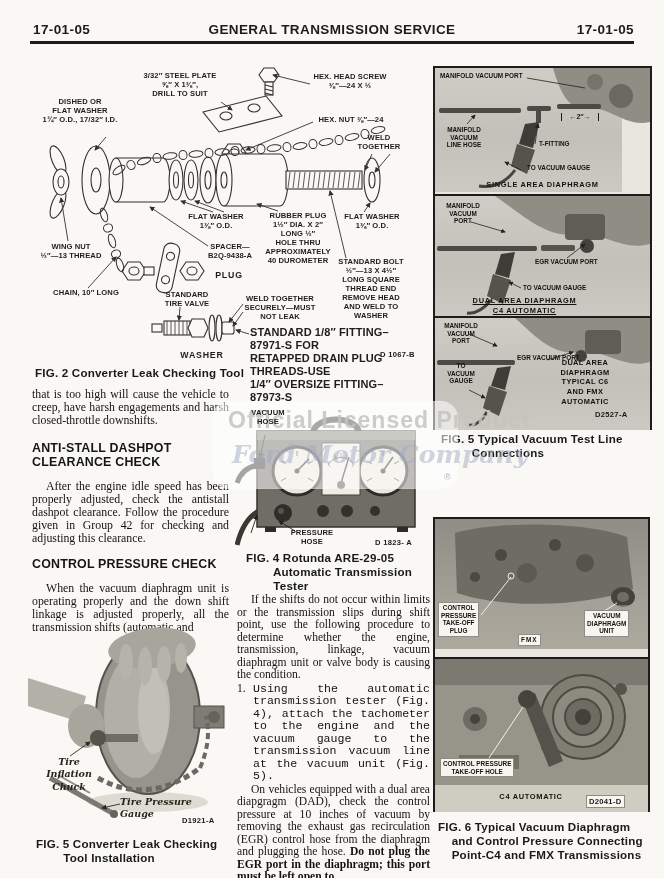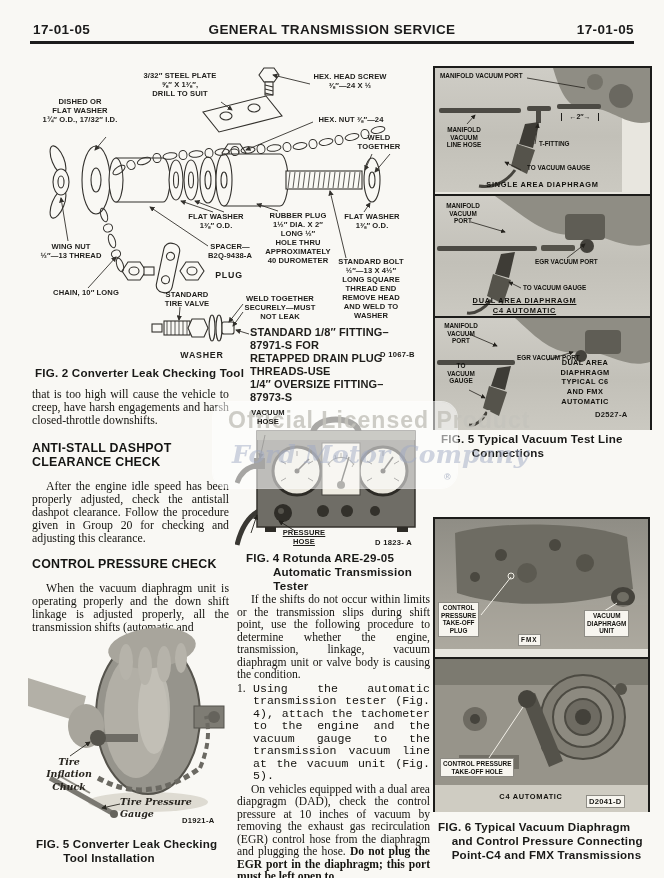--- a/index.html
+++ b/index.html
@@ -233,21 +233,21 @@
 1/4″ OVERSIZE FITTING–87973-S</div>
     <div class="abs lbl big" style="left:152px;top:290px;width:44px;">WASHER</div>
     <div class="abs code" style="left:352px;top:290px;">D 1067-B</div>
   </div>
   <div class="abs cap" style="left:35px;top:366px;">FIG. 2 Converter Leak Checking Tool</div>
 
   <div class="abs bodytxt" style="left:32px;top:388px;width:197px;">
     <p class="noind">that is too high will cause the vehicle to creep, have harsh engagements and harsh closed-throttle downshifts.</p>
     <div class="shead" style="margin-top:14px;">ANTI-STALL DASHPOT
 CLEARANCE CHECK</div>
-    <p style="margin-top:10px;">After the engine idle speed has been properly adjusted, check the antistall dashpot clearance. Follow the procedure given in Group 20 for checking and adjusting this clearance.</p>
+    <p style="margin-top:10px;">After the engine idle speed has been properly adjusted, check the antistall dashpot clearance. Follow the procedure given in Group 42 for checking and adjusting this clearance.</p>
     <div class="shead" style="margin-top:13px;">CONTROL PRESSURE CHECK</div>
     <p style="margin-top:10px;">When the vacuum diaphragm unit is operating properly and the down shift linkage is adjusted properly, all the transmission shifts (automatic and</p>
   </div>
 
   <div class="abs" style="left:28px;top:620px;width:198px;height:215px;">
     <svg width="198" height="215" viewBox="0 0 198 215">
       <ellipse cx="120" cy="182" rx="60" ry="10" fill="#dedbd2"></ellipse>
       <polygon points="0,58 58,76 52,102 0,86" fill="#b3b0a7"></polygon>
       <ellipse cx="120" cy="96" rx="52" ry="78" fill="#96948c" stroke="#55534c" stroke-width="2"></ellipse>
       <ellipse cx="108" cy="96" rx="32" ry="62" fill="#b2afa6"></ellipse>
@@ -337,21 +337,21 @@
         <path d="M16,130 L22,112" marker-end="url(#ah4)"></path>
       </g>
       <defs>
         <marker id="ah4" markerWidth="6" markerHeight="6" refX="5" refY="3" orient="auto">
           <path d="M0,0L6,3L0,6Z" fill="#23211c"></path>
         </marker>
       </defs>
     </svg>
     <div class="abs lbl" style="left:12px;top:6px;width:42px;z-index:6;">VACUUM
 HOSE</div>
-    <div class="abs lbl" style="left:44px;top:126px;width:50px;z-index:6;text-decoration:underline;">PRESSURE
+    <div class="abs lbl" style="left:52px;top:126px;width:50px;z-index:6;">PRESSURE
 HOSE</div>
     <div class="abs code" style="left:140px;top:135px;z-index:6;">D 1823- A</div>
   </div>
   <div class="abs cap" style="left:246px;top:551px;">FIG. 4 Rotunda ARE-29-05
         Automatic Transmission
         Tester</div>
 
   <div class="abs wmcard" style="left:213px;top:402px;width:244px;height:86px;z-index:5;"></div>
   <div class="abs wm1" style="left:228px;top:407px;z-index:5;">Official Licensed Product</div>
   <div class="abs wm2" style="left:232px;top:440px;z-index:5;">Ford Motor Company</div>

